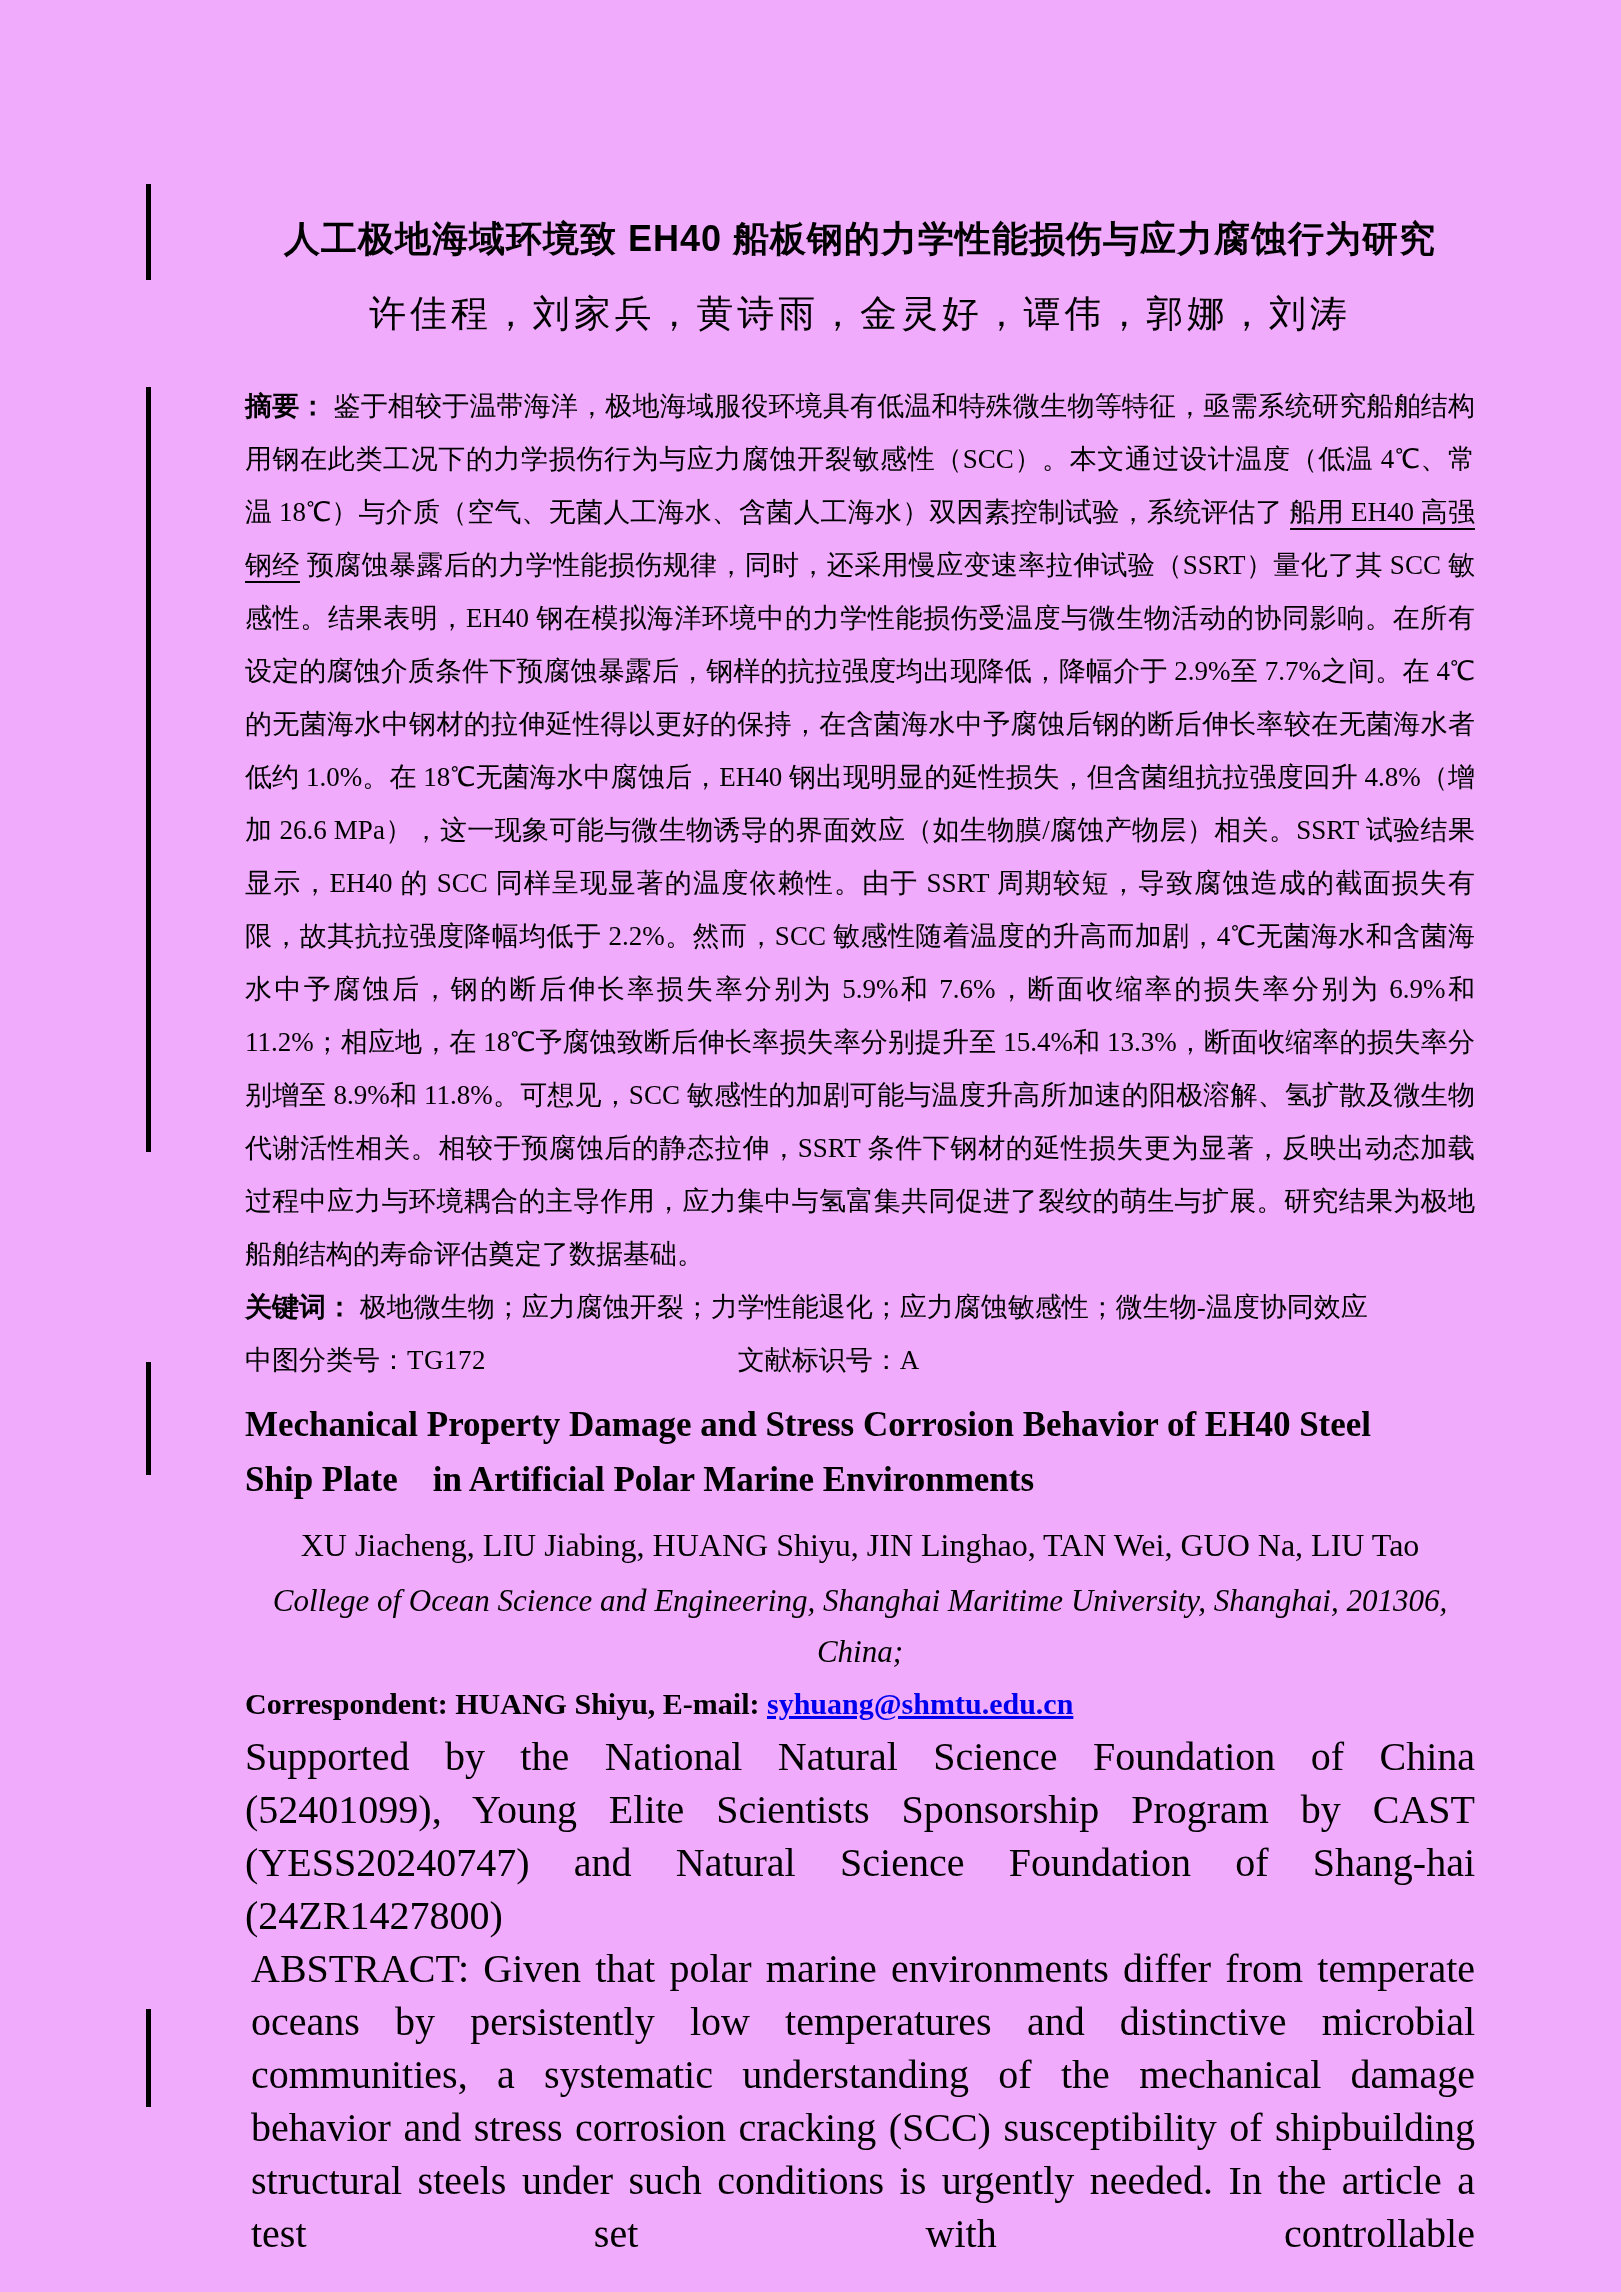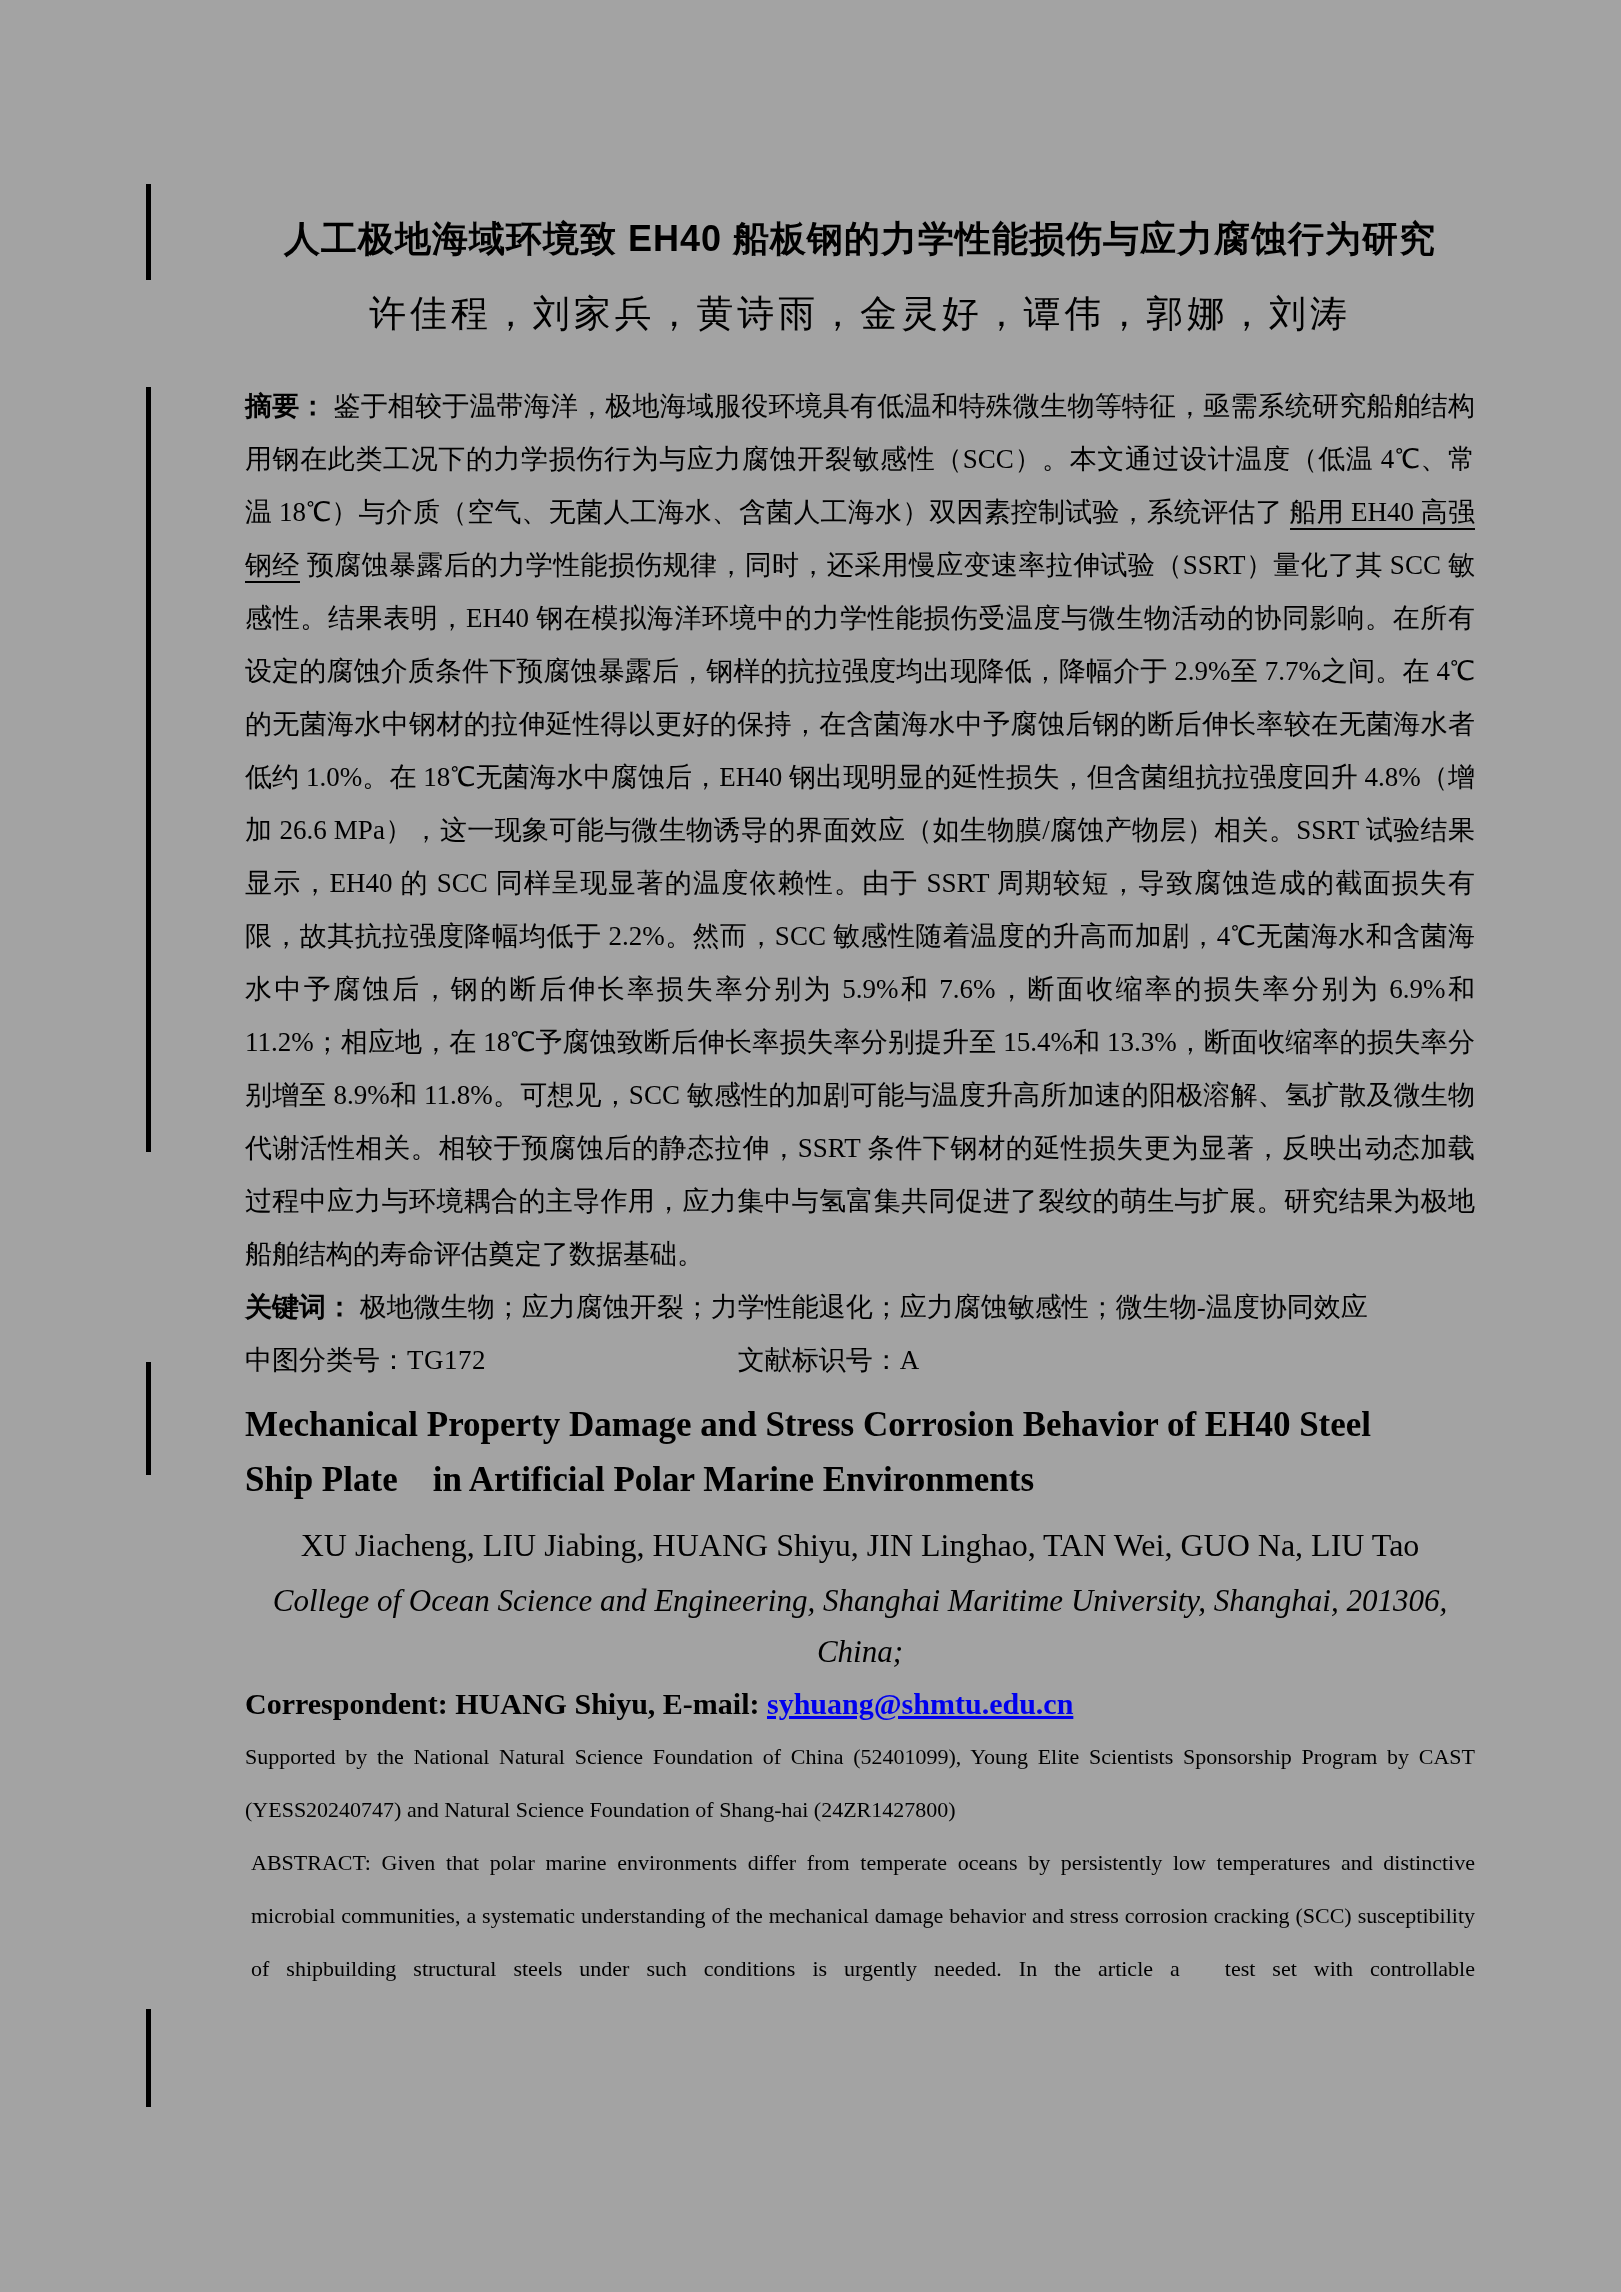--- a/index.html
+++ b/index.html
@@ -1,20 +1,20 @@
 <!DOCTYPE html>
 <html><head>
 <meta charset="utf-8">
 <style>
   html,body{margin:0;padding:0;background:#ffffff;}
   .page{
     position:relative;
     width:1621px;
     height:2293px;
-    background:#a3a3a3;
+    background:#f0abfc;
     color:#000000;
     font-family:"Liberation Serif", serif;
     overflow:hidden;
   }
   
   .change-bar{
     position:absolute;
     left:146px;
     width:4.9px;
     background:#000000;
@@ -99,21 +99,21 @@
   }
   .en-line{
     margin:0;
     font-size:30px;
     line-height:53px;
     text-align:left;
     font-weight:bold;
   }
   .en-para{
     margin:0;
-    font-size:22px;
+    font-size:40px;
     line-height:53px;
     text-align:justify;
   }
   .justify-last{text-align-last:justify;margin-left:6px;}
   a.email-link{
     color:#0000ee;
     text-decoration:underline;
   }
 </style>
 </head>

